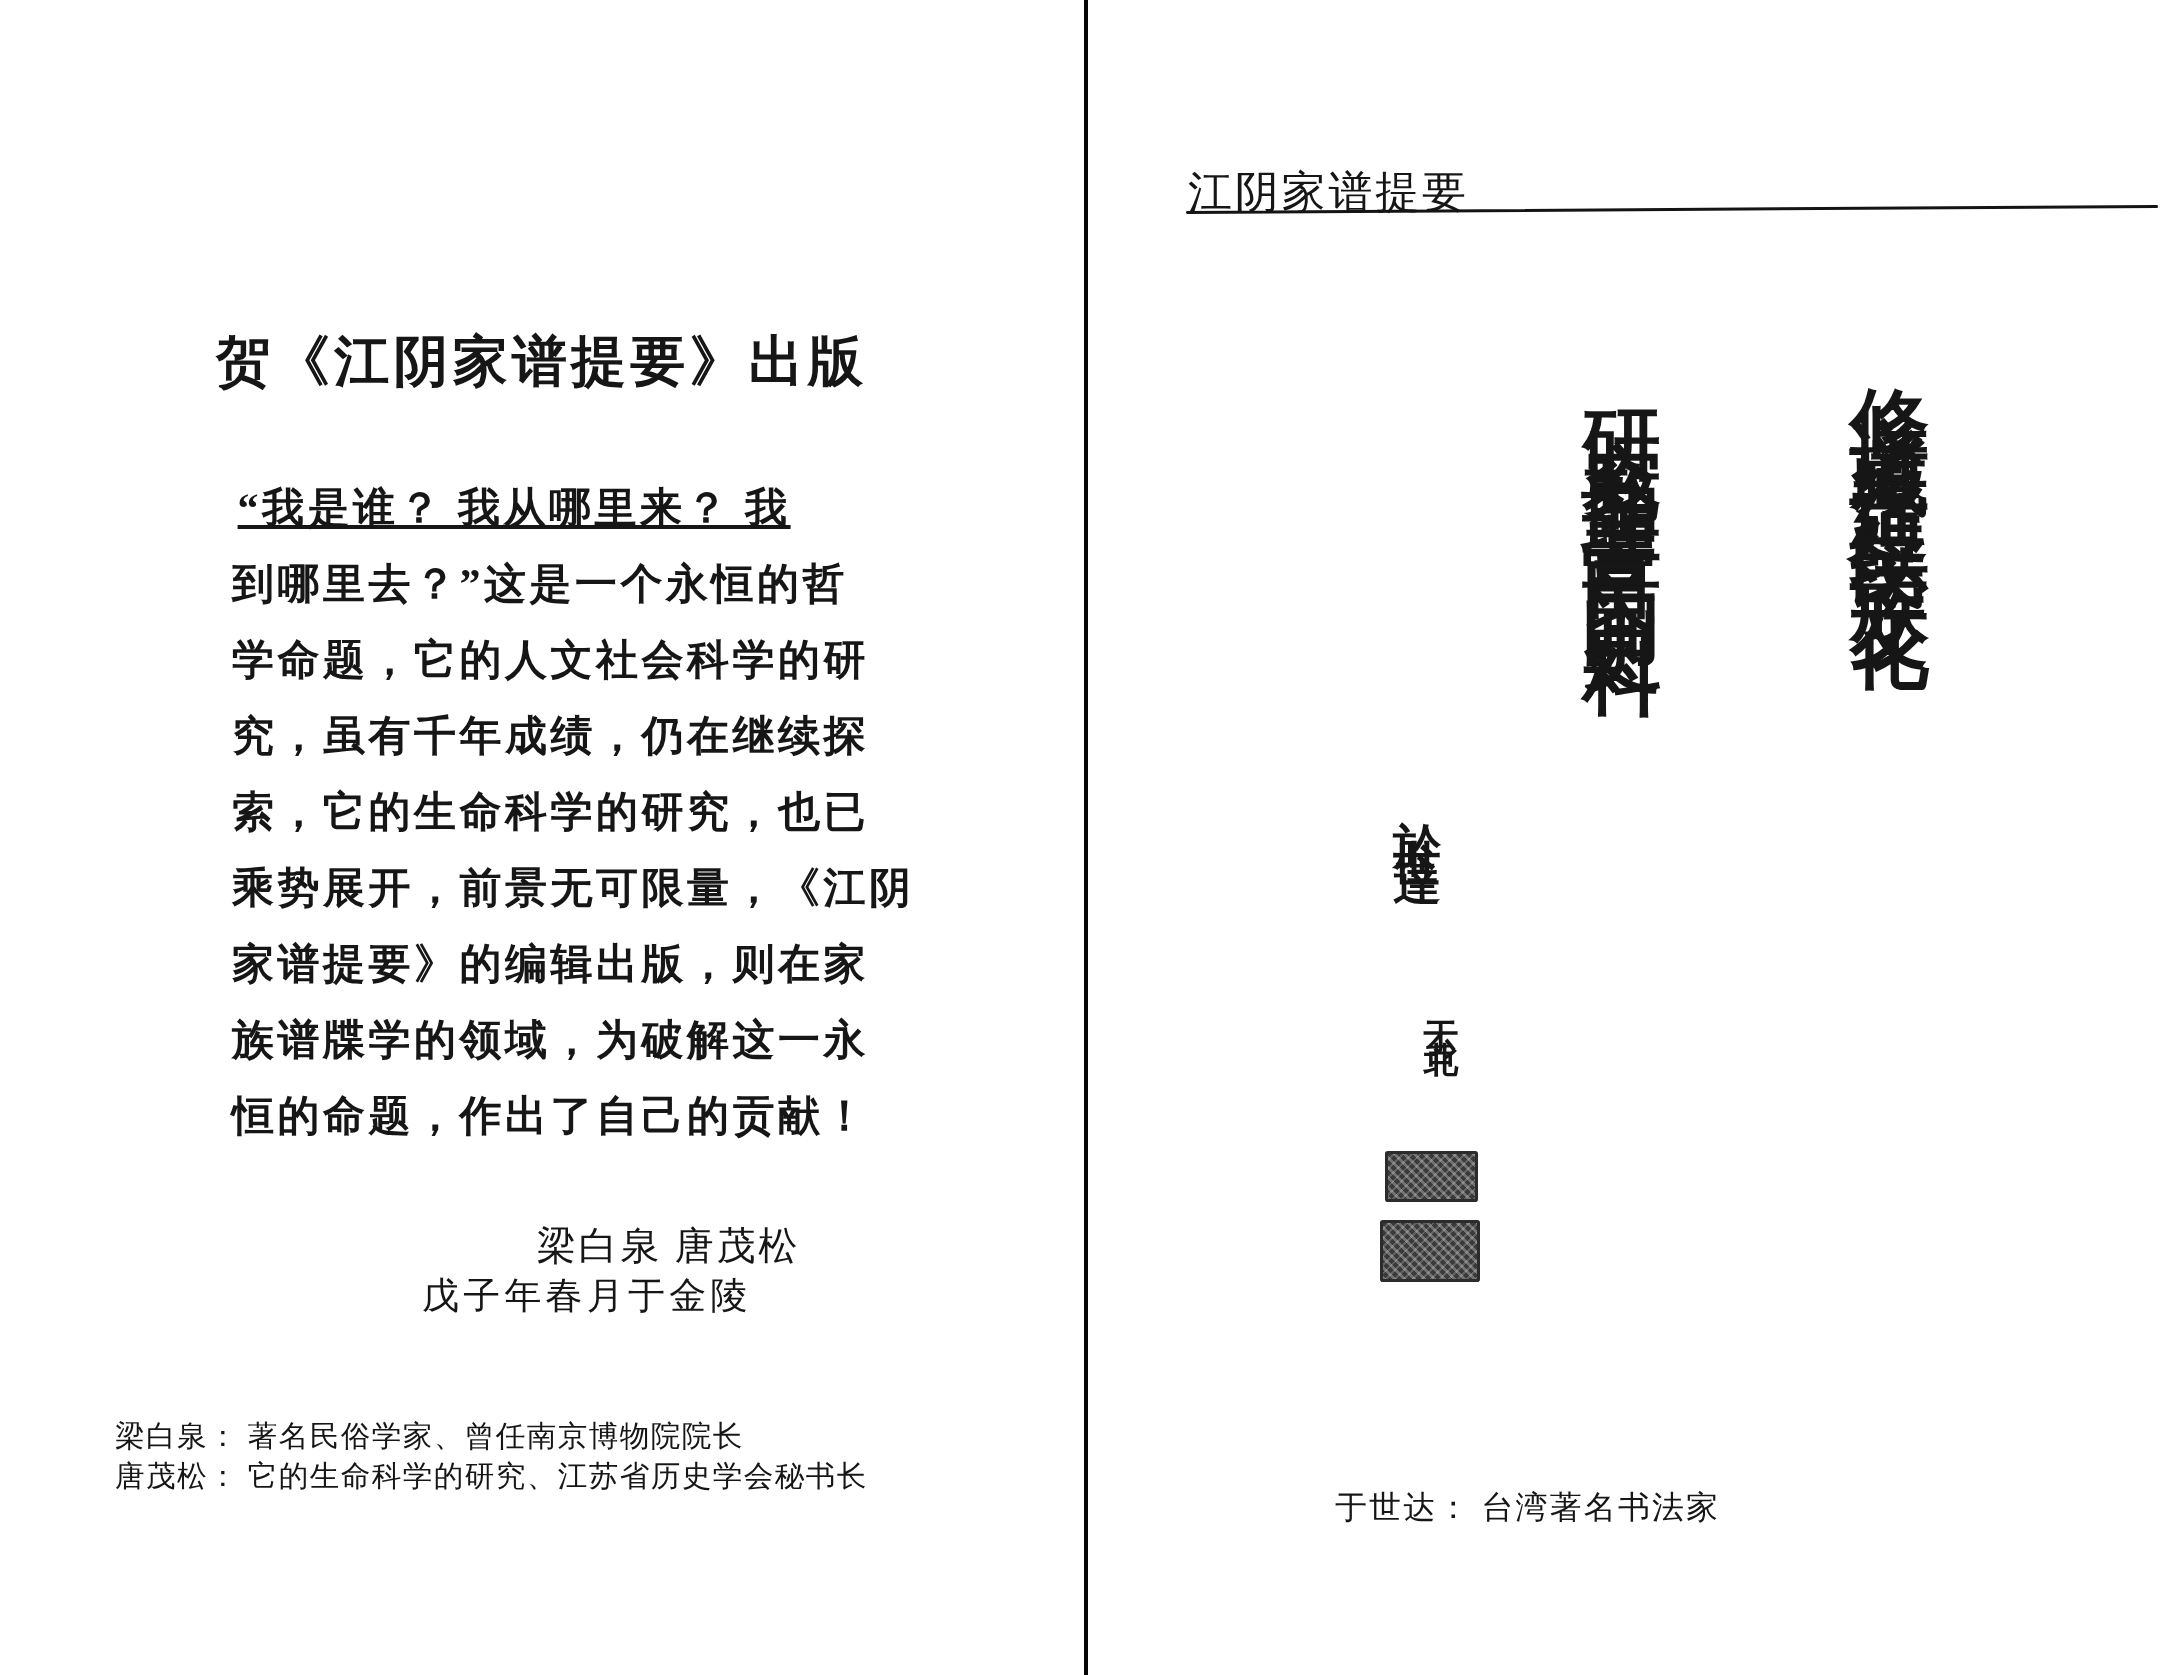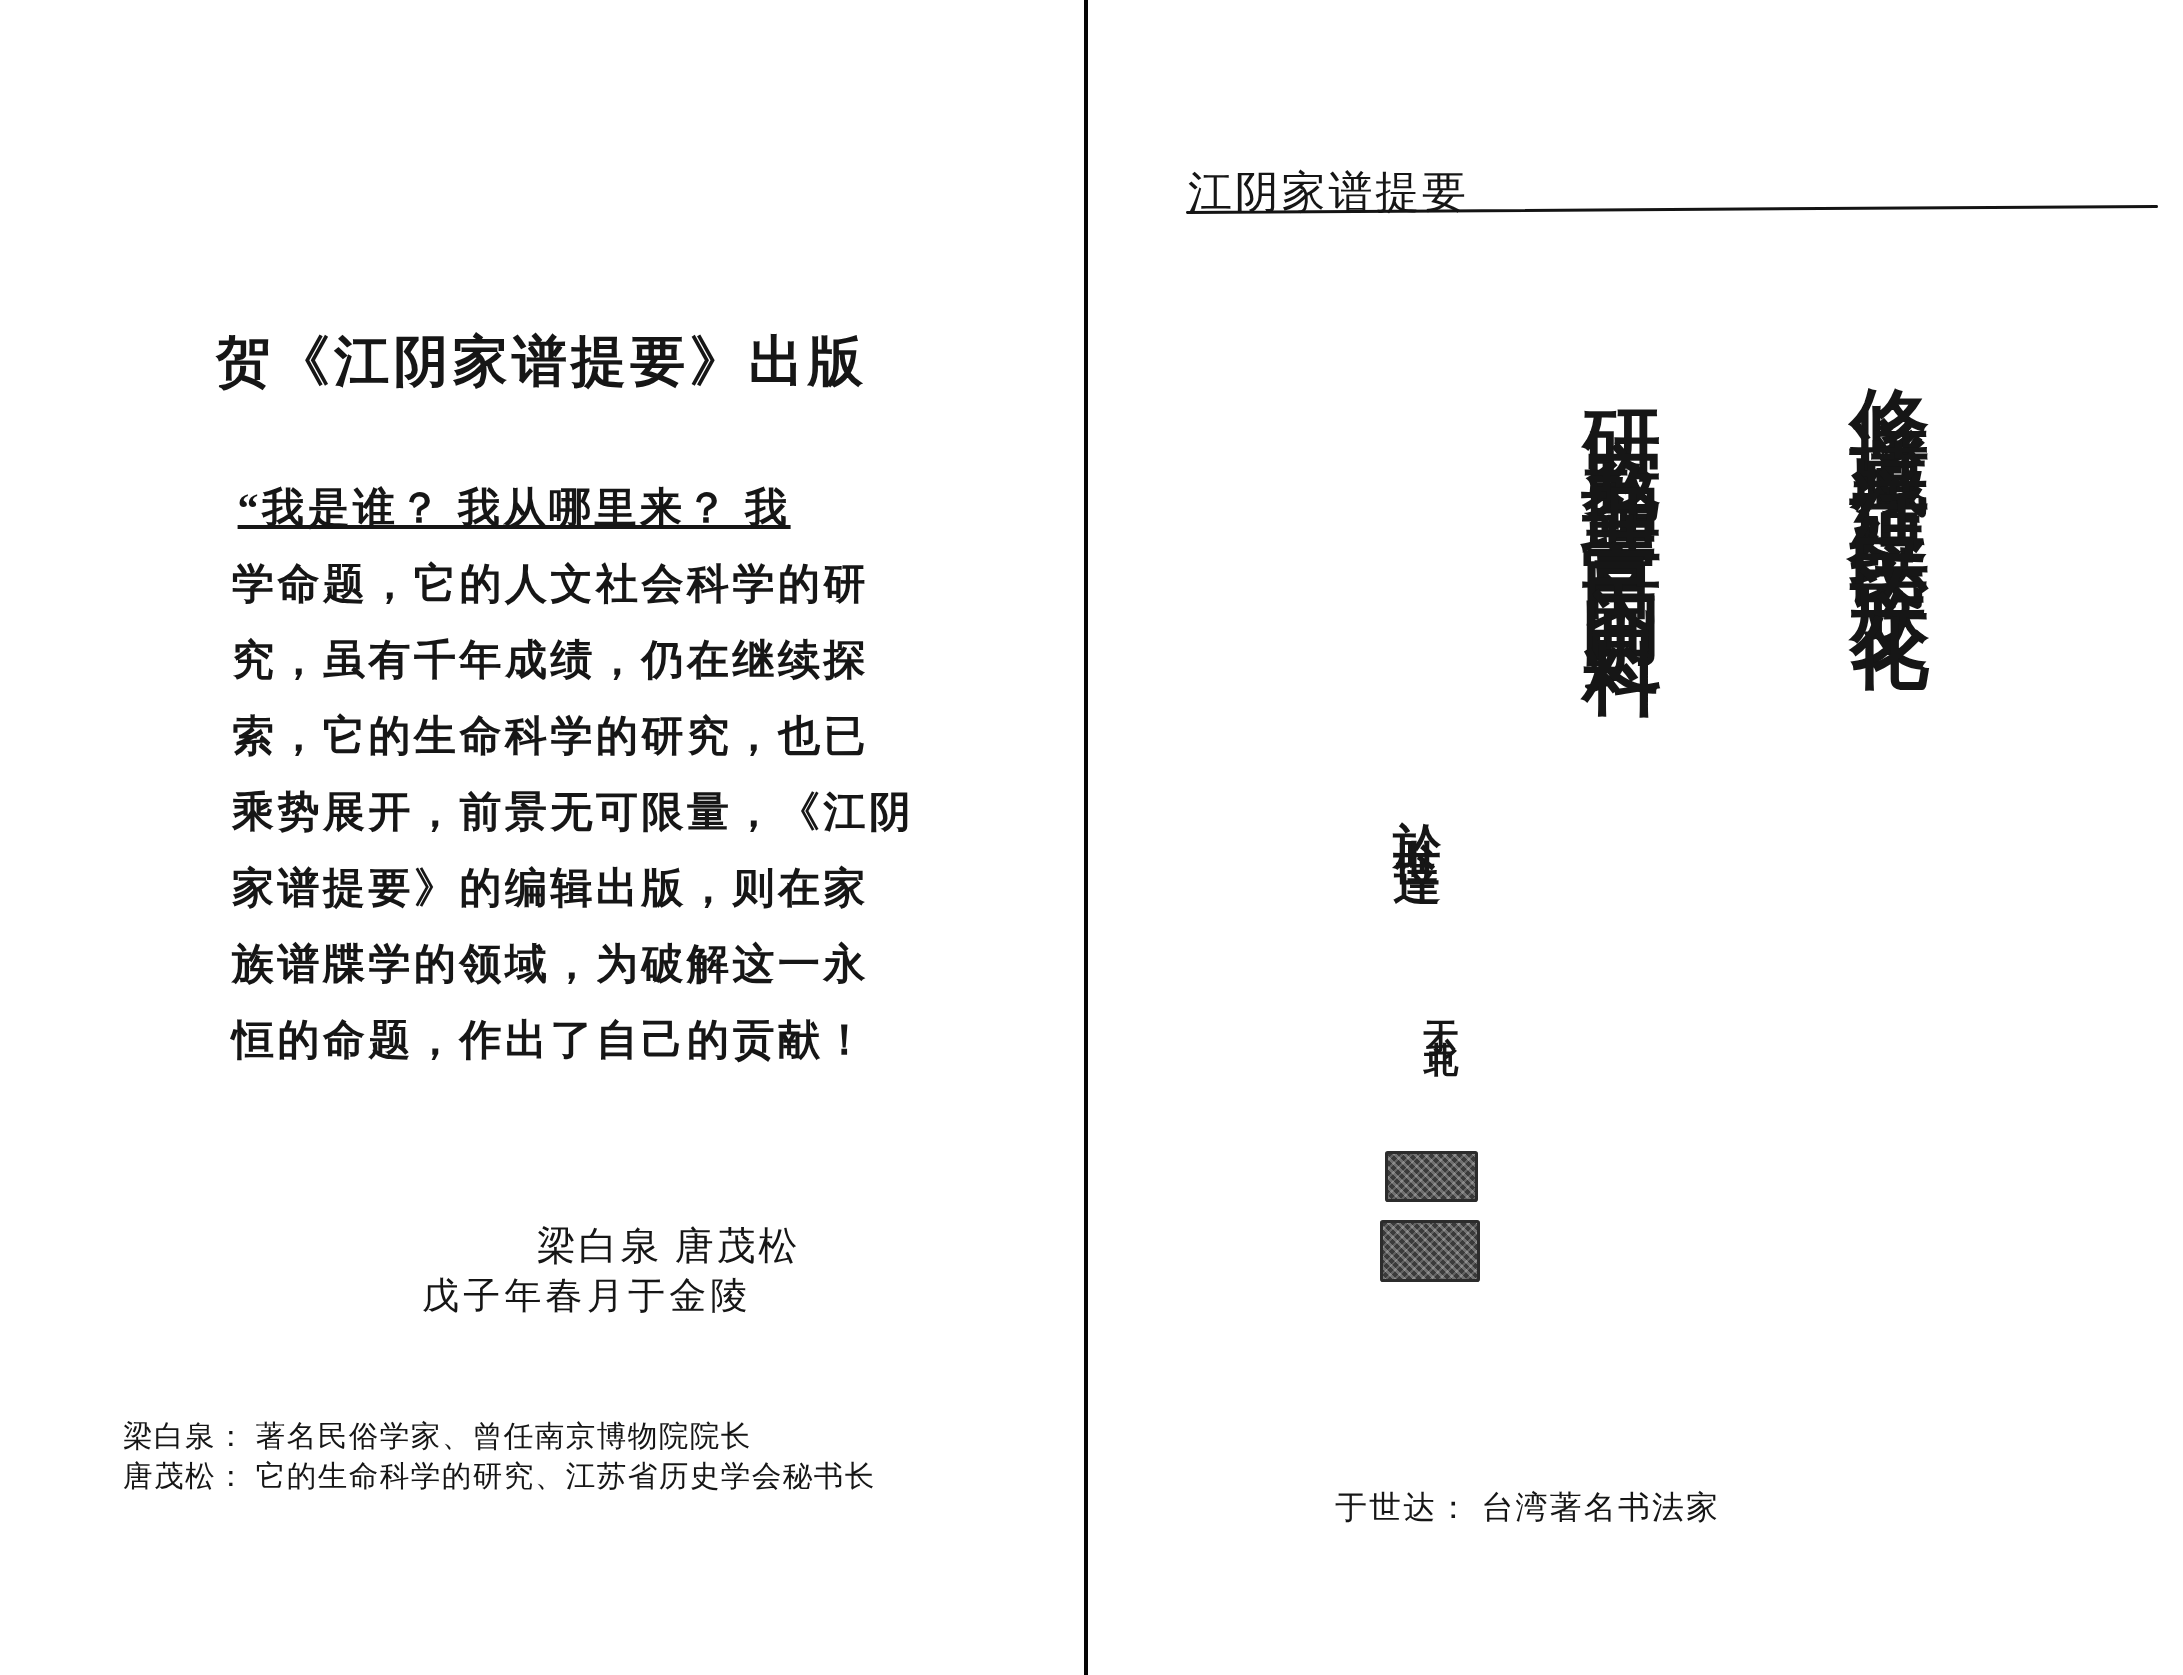--- a/index.html
+++ b/index.html
@@ -39,21 +39,21 @@
     text-align:center;font-size:39px;font-weight:normal;
     letter-spacing:2.8px;white-space:nowrap;
   }
   .lp-sign-date{
     left:422px;top:1271px;width:493px;
     text-align:left;font-size:37px;
     letter-spacing:4.2px;white-space:nowrap;
   }
   .lp-footnotes{
     left:115px;top:1416px;width:844px;
-    font-size:29.6px;line-height:40px;margin-left:8px;
+    font-size:29.6px;line-height:40px;
   }
   .lp-footnotes .fn{white-space:nowrap;letter-spacing:1.4px;}
 
   
   .rp-header{
     left:1188px;top:163px;
     font-size:44px;letter-spacing:2.8px;white-space:nowrap;
   }
   .rp-rule{
     left:1186px;top:208px;width:972px;height:2.8px;
@@ -107,20 +107,21 @@
 
 <div id="page">
 
   <div class="abs divider"></div>
 
   <div>
     <div class="abs lp-title">贺《江阴家谱提要》出版</div>
 
     <div class="abs lp-body">
       <div class="bl">“我是谁？ 我从哪里来？ 我</div>
+      <div class="bl">到哪里去？”这是一个永恒的哲</div>
       <div class="bl">学命题，它的人文社会科学的研</div>
       <div class="bl">究，虽有千年成绩，仍在继续探</div>
       <div class="bl">索，它的生命科学的研究，也已</div>
       <div class="bl">乘势展开，前景无可限量，《江阴</div>
       <div class="bl">家谱提要》的编辑出版，则在家</div>
       <div class="bl">族谱牒学的领域，为破解这一永</div>
       <div class="bl">恒的命题，作出了自己的贡献！</div>
     </div>
 
     <div class="abs lp-sign-names">梁白泉 唐茂松</div>

